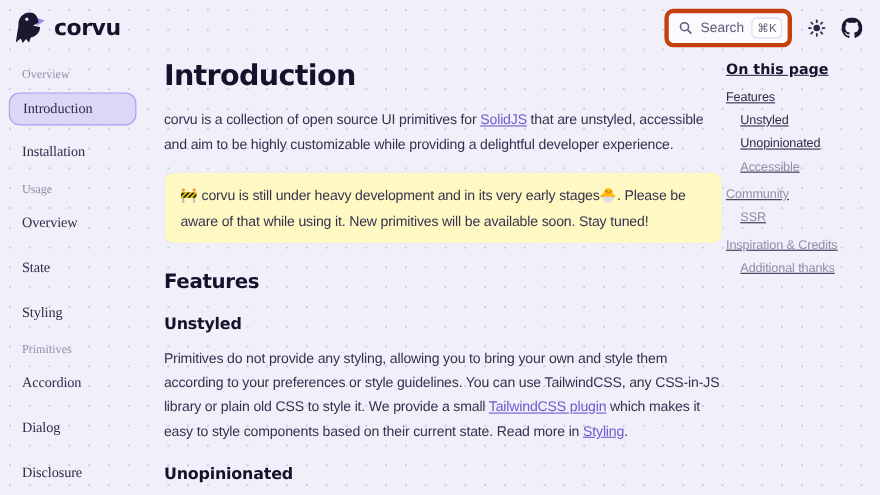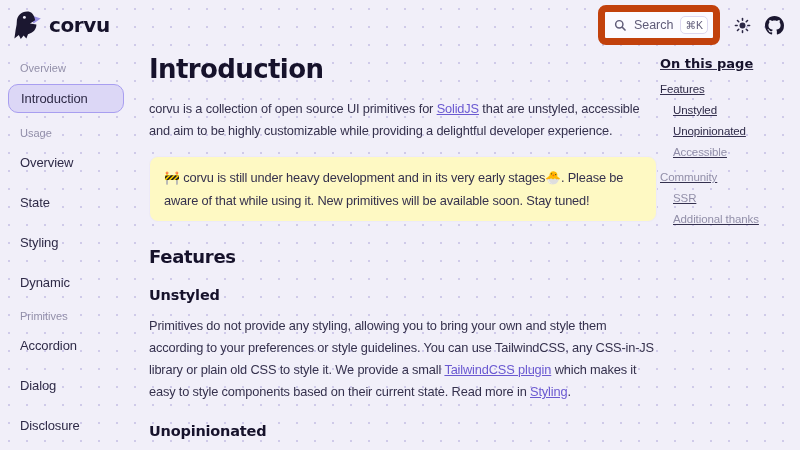--- a/index.html
+++ b/index.html
@@ -15,33 +15,33 @@
   }
 
   
   .header { display:flex; align-items:center; justify-content:space-between; padding:8px 16px 2px 12px; height:44px;gap:19px; }
   .brand { display:flex; align-items:center; gap:5px; cursor:pointer; }
   .brand-logo { width:32px; height:32px; }
   .brand-name { font-size:20px; font-weight:800; color:#16122b; letter-spacing:-0.4px; font-family:"DejaVu Sans", sans-serif; }
   .header-right { display:flex; align-items:center; gap:14px; }
   .search-btn {
     display:flex; align-items:center; gap:7px;
-    background:#fbfaff; border:7px solid #c2410c; border-radius:8px;
+    background:#fbfaff; border:4px solid #c2410c; border-radius:8px;
     padding:4px 5px 4px 9px; font-size:12.5px; color:#5f5b78; cursor:pointer;
   }
   .search-btn svg { display:block; }
   .kbd {
     border:1px solid #dcd8f0; background:#ffffff; border-radius:5px;
     font-size:10.5px; padding:2px 4px; color:#5f5b78; font-family:"Liberation Sans", sans-serif;
   }
   .icon-btn { background:none; border:none; padding:0; cursor:pointer; display:flex; align-items:center; }
 
   
   .sidebar { position:absolute; left:20px; top:56px; width:125px; }
-  .nav-group { margin-bottom:14px; }
+  .nav-group { margin-bottom:14px;font-family:Liberation Serif, serif; }
   .nav-group-label { font-size:11px; color:#928fa9; margin:6px 0 10px; }
   .nav-item { font-size:13px; color:#2e2a47; margin:0 0 13px; padding:6px 0; cursor:pointer; letter-spacing:-0.1px; }
   .nav-item.active {
     background:#dcd7f6; border:1.5px solid #a89ef0; border-radius:10px;
     padding:6px 12px; margin-left:-12px; margin-bottom:10px; width:116px;
   }
 
   
   .main { position:absolute; left:149px; top:54px; width:508px; }
   .page-title { font-family:"DejaVu Sans", sans-serif; font-size:26px; font-weight:800; color:#16122b; letter-spacing:-0.6px; margin:0 0 14px; }
@@ -103,27 +103,27 @@
         <path d="M8 0C3.58 0 0 3.58 0 8c0 3.54 2.29 6.53 5.47 7.59.4.07.55-.17.55-.38 0-.19-.01-.82-.01-1.49-2.01.37-2.53-.49-2.69-.94-.09-.23-.48-.94-.82-1.13-.28-.15-.68-.52-.01-.53.63-.01 1.08.58 1.23.82.72 1.21 1.87.87 2.33.66.07-.52.28-.87.51-1.07-1.78-.2-3.64-.89-3.64-3.95 0-.87.31-1.59.82-2.15-.08-.2-.36-1.02.08-2.12 0 0 .67-.21 2.2.82.64-.18 1.32-.27 2-.27s1.36.09 2 .27c1.53-1.04 2.2-.82 2.2-.82.44 1.1.16 1.92.08 2.12.51.56.82 1.27.82 2.15 0 3.07-1.87 3.75-3.65 3.95.29.25.54.73.54 1.48 0 1.07-.01 1.93-.01 2.2 0 .21.15.46.55.38A8.01 8.01 0 0 0 16 8c0-4.42-3.58-8-8-8z"></path>
       </svg>
     </button>
   </div>
 </div>
 
 <nav class="sidebar">
   <div class="nav-group">
     <div class="nav-group-label">Overview</div>
     <div class="nav-item active">Introduction</div>
+    <div class="nav-item">Installation</div>
   </div>
   <div class="nav-group">
     <div class="nav-group-label">Usage</div>
     <div class="nav-item">Overview</div>
     <div class="nav-item">State</div>
     <div class="nav-item">Styling</div>
-    <div class="nav-item">Dynamic</div>
   </div>
   <div class="nav-group">
     <div class="nav-group-label">Primitives</div>
     <div class="nav-item">Accordion</div>
     <div class="nav-item">Dialog</div>
     <div class="nav-item">Disclosure</div>
 
   </div>
 </nav>
 
@@ -139,14 +139,15 @@
 </main>
 
 <aside class="toc">
   <div class="toc-title">On this page</div>
   <div class="toc-item lvl0 active">Features</div>
   <div class="toc-item lvl1 active">Unstyled</div>
   <div class="toc-item lvl1 active">Unopinionated</div>
   <div class="toc-item lvl1 muted">Accessible</div>
   <div class="toc-item lvl0 muted gap-above">Community</div>
   <div class="toc-item lvl1 muted">SSR</div>
+  <div class="toc-item lvl0 muted gap-above">Inspiration &amp; Credits</div>
   <div class="toc-item lvl1 muted">Additional thanks</div>
 </aside>
 
 </body></html>

